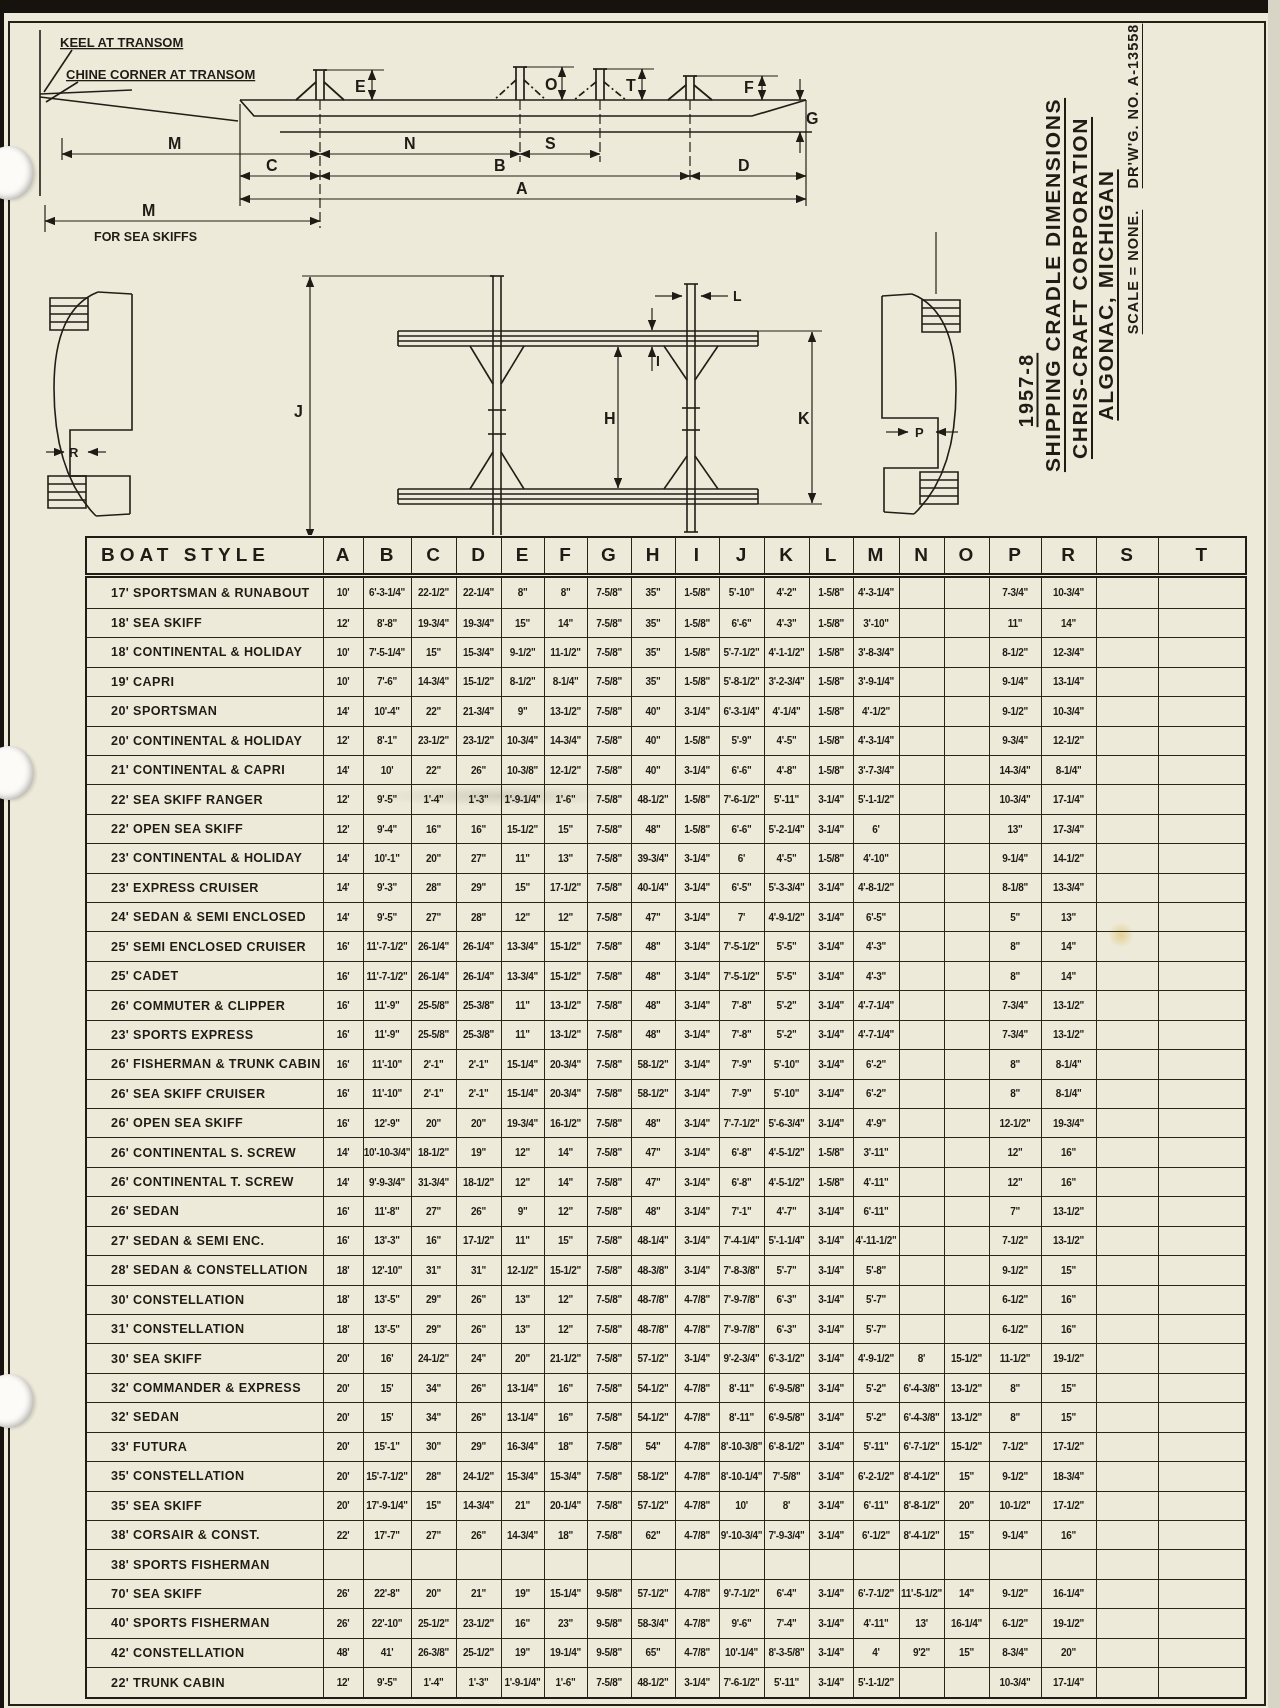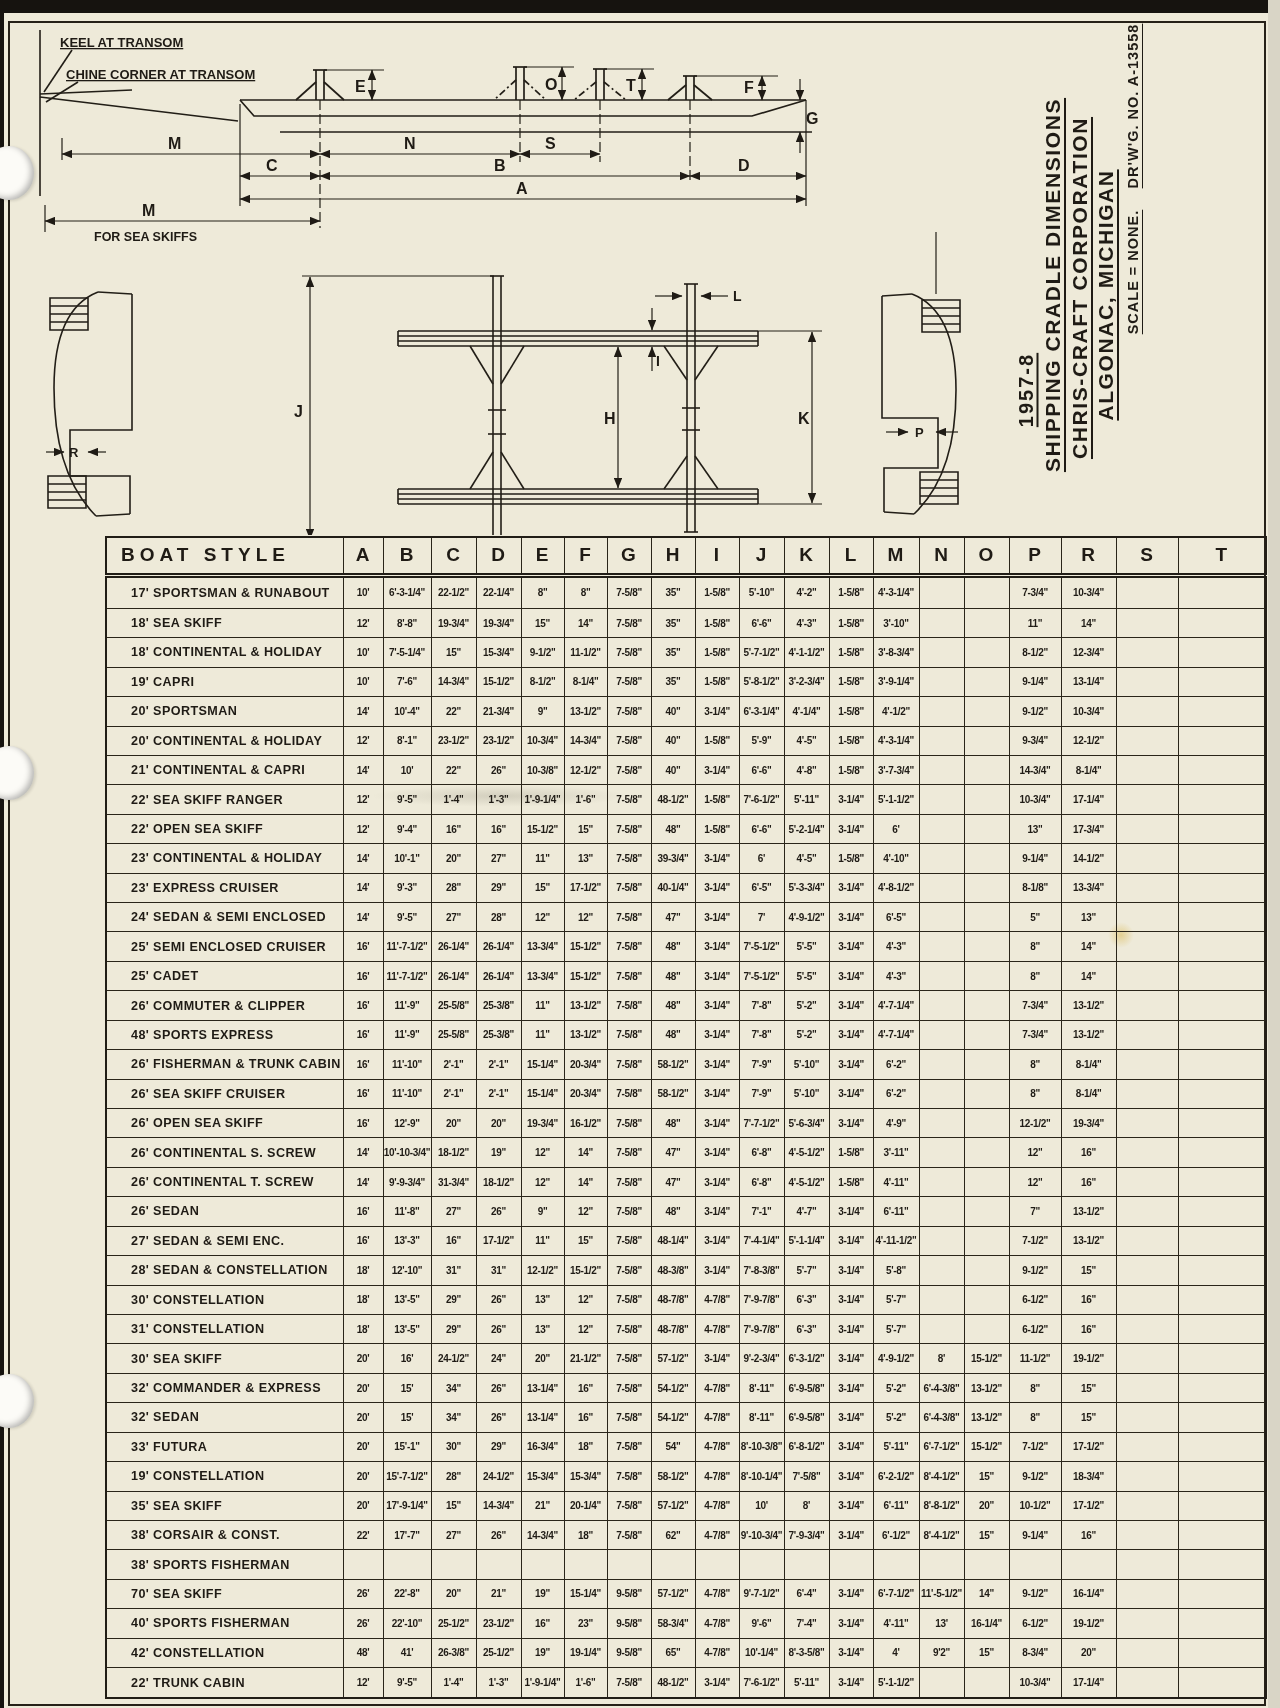--- a/index.html
+++ b/index.html
@@ -28,21 +28,21 @@
   .tb-company{left:1080px;top:288px;font-size:21px;letter-spacing:1.6px;}
   .tb-location{left:1106px;top:295px;font-size:21px;letter-spacing:1.6px;}
   .tb-scale{left:1133px;top:272px;font-size:14.5px;letter-spacing:1px;}
   .tb-drwg{left:1133px;top:106px;font-size:14.5px;letter-spacing:1px;}
 
   .diagram-wrap{position:absolute;left:0;top:0;width:1280px;height:535px;}
 
   
   .table-wrap{position:absolute;left:85px;top:536px;width:1160px;}
   table.dims{border-collapse:collapse;table-layout:fixed;width:1160px;height:1163px;
-    border:2.5px solid #211d16;margin-left:20px;}
+    border:2.5px solid #211d16;}
   table.dims th,table.dims td{
     border:1.4px solid #2a2519;padding:0;white-space:nowrap;overflow:visible;
     text-align:center;vertical-align:middle;color:#1f1b15;
   }
   table.dims thead tr{height:38px;}
   table.dims thead th{border-bottom:5px double #211d16;font-size:19px;font-weight:bold;letter-spacing:1px;background:transparent;}
   table.dims thead th.style-hdr{text-align:left;padding-left:14px;letter-spacing:5px;font-size:19px;}
   table.dims td{font-size:10px;font-weight:bold;letter-spacing:-0.3px;}
   table.dims td.style-cell{text-align:left;padding-left:24px;font-size:12.6px;letter-spacing:0.4px;}
 </style>
@@ -627,21 +627,21 @@
           <td>3-1/4"</td>
           <td>4'-7-1/4"</td>
           <td></td>
           <td></td>
           <td>7-3/4"</td>
           <td>13-1/2"</td>
           <td></td>
           <td></td>
         </tr>
         <tr>
-          <td class="style-cell">48' SPORTS EXPRESS</td>
+          <td class="style-cell">23' SPORTS EXPRESS</td>
           <td>16'</td>
           <td>11'-9"</td>
           <td>25-5/8"</td>
           <td>25-3/8"</td>
           <td>11"</td>
           <td>13-1/2"</td>
           <td>7-5/8"</td>
           <td>48"</td>
           <td>3-1/4"</td>
           <td>7'-8"</td>
@@ -957,21 +957,21 @@
           <td>3-1/4"</td>
           <td>5'-11"</td>
           <td>6'-7-1/2"</td>
           <td>15-1/2"</td>
           <td>7-1/2"</td>
           <td>17-1/2"</td>
           <td></td>
           <td></td>
         </tr>
         <tr>
-          <td class="style-cell">19' CONSTELLATION</td>
+          <td class="style-cell">35' CONSTELLATION</td>
           <td>20'</td>
           <td>15'-7-1/2"</td>
           <td>28"</td>
           <td>24-1/2"</td>
           <td>15-3/4"</td>
           <td>15-3/4"</td>
           <td>7-5/8"</td>
           <td>58-1/2"</td>
           <td>4-7/8"</td>
           <td>8'-10-1/4"</td>

